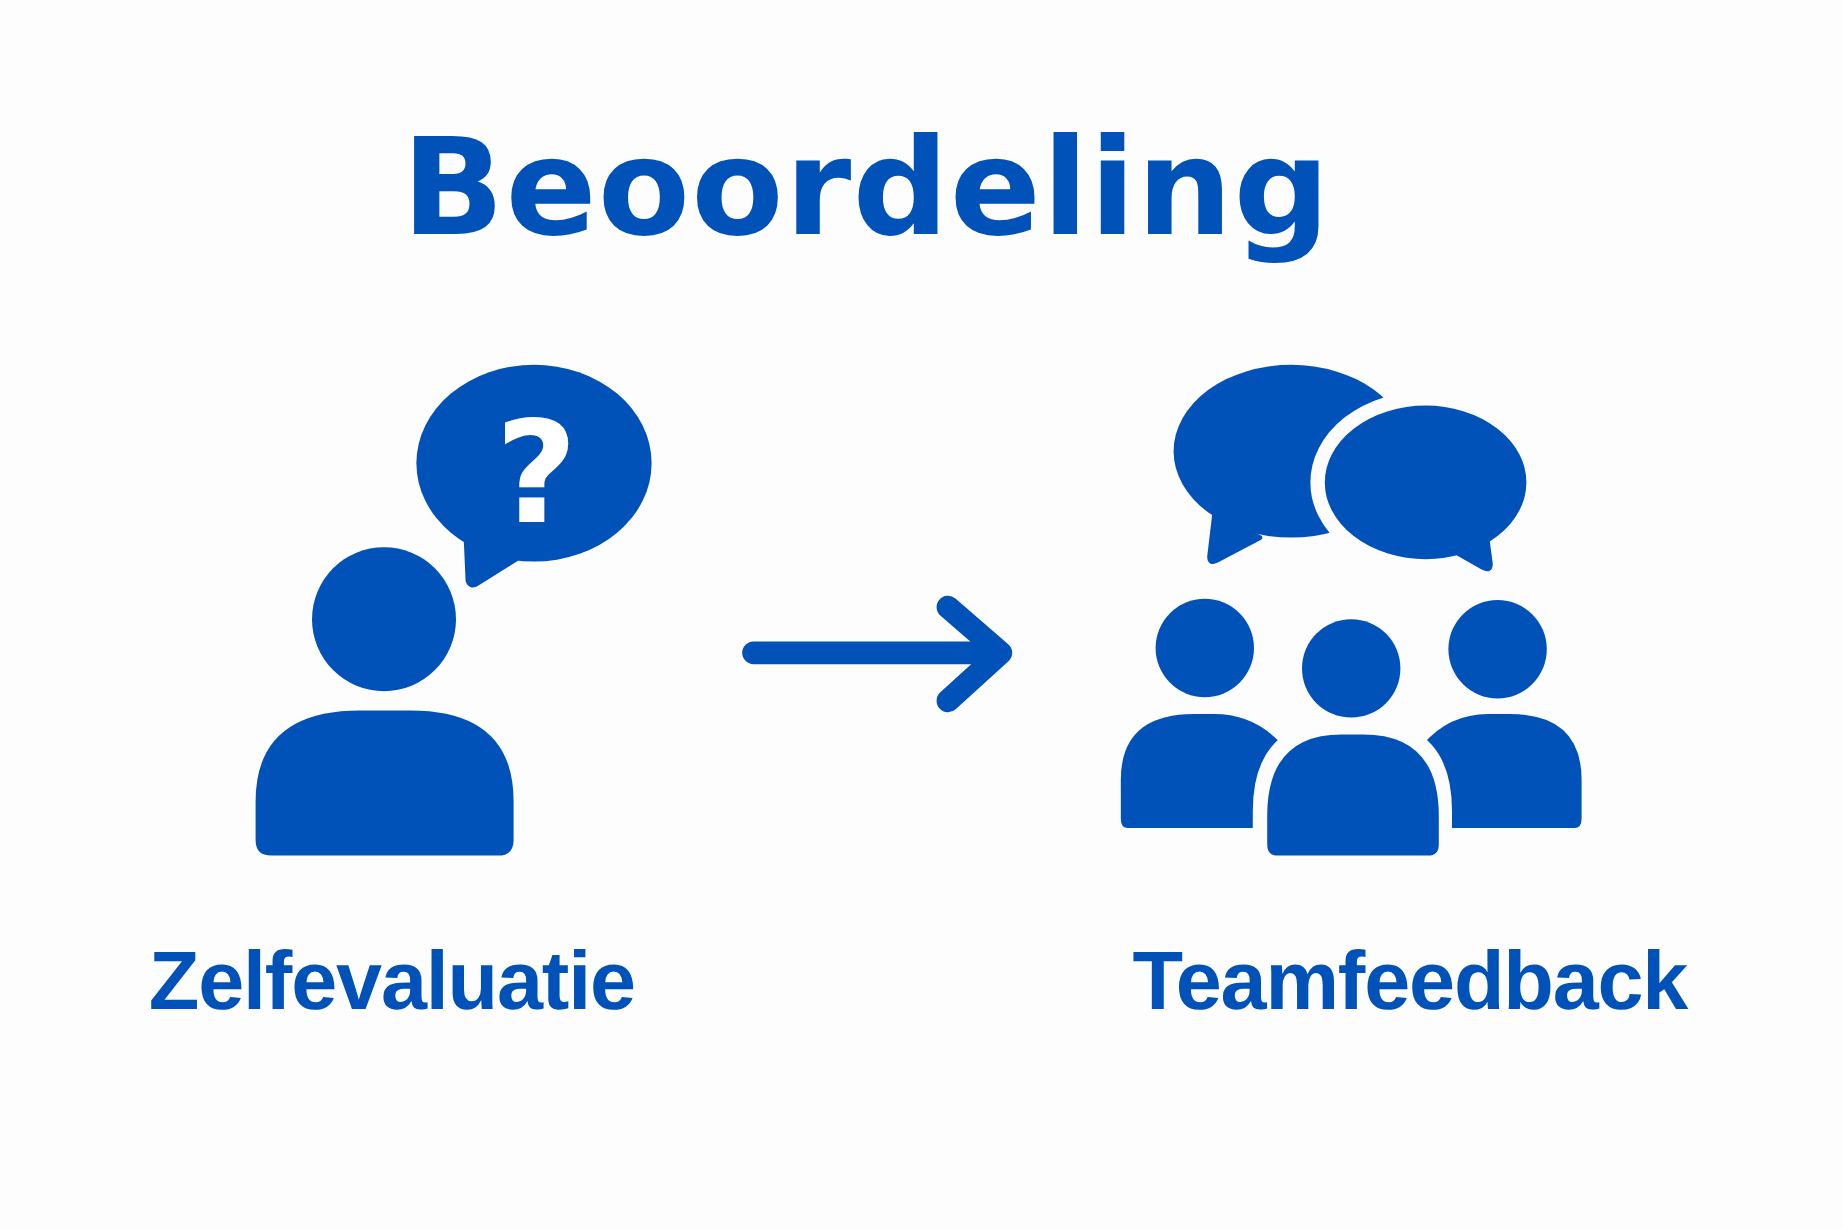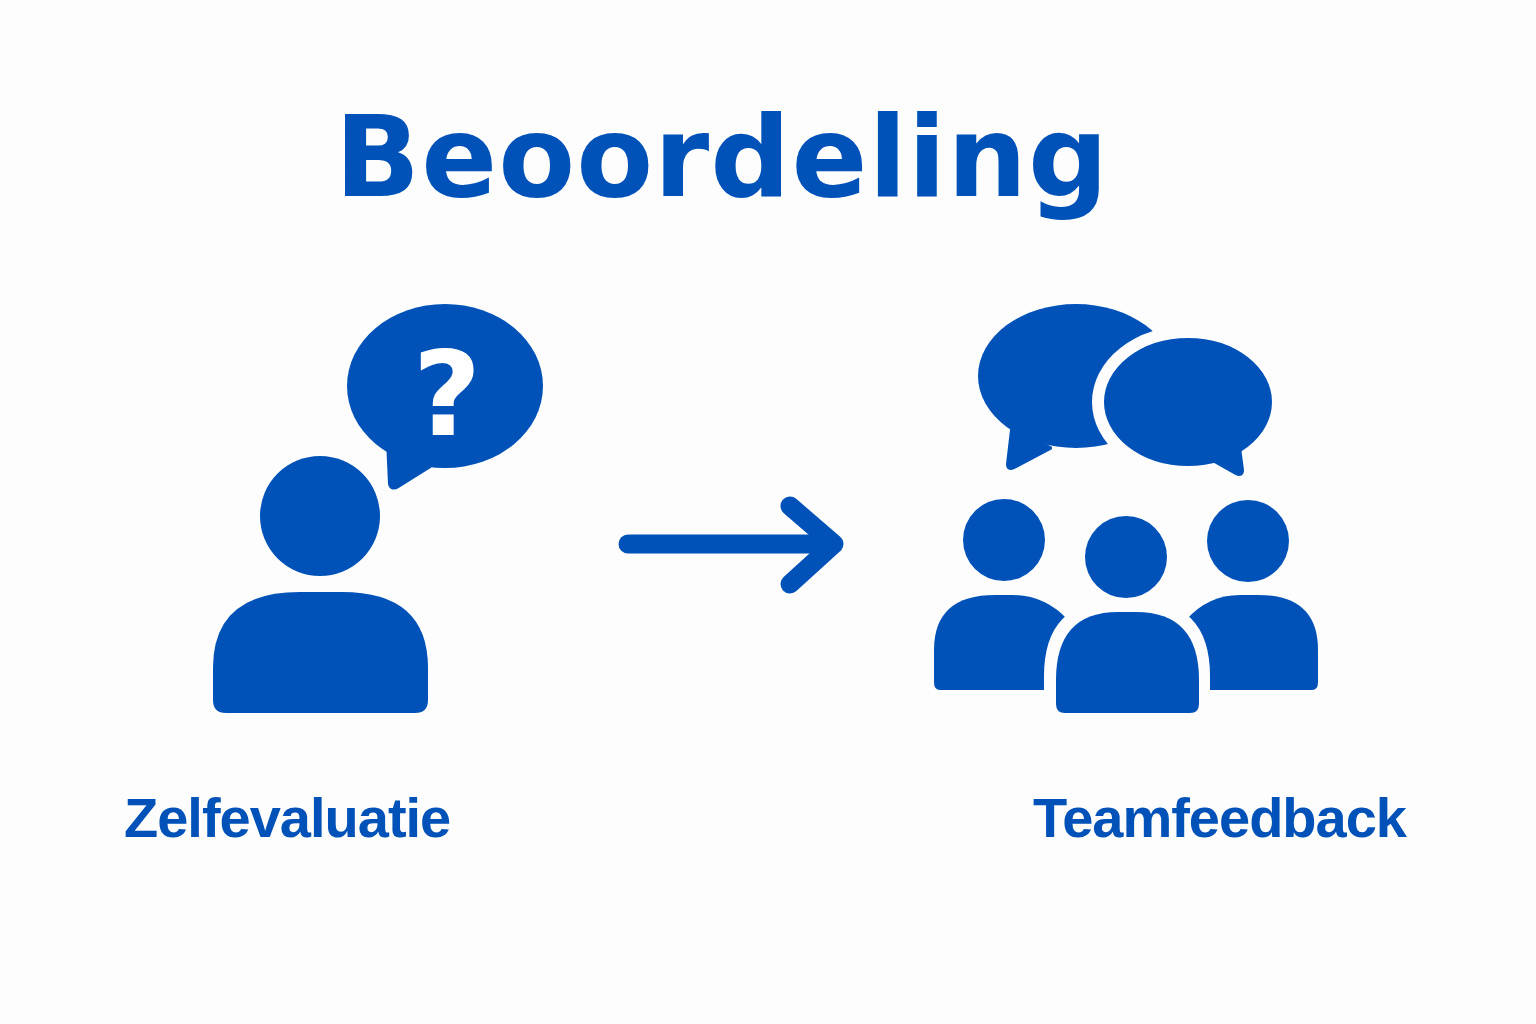--- a/index.html
+++ b/index.html
@@ -11,21 +11,21 @@
     }
     .title {
       position: absolute; left: 0; top: 92px; width: 1444px;
       text-align: center;
       font-size: 112px; font-weight: bold;
       color: #0052b8; letter-spacing: 1px;
       line-height: 130px;
     }
     .label {
       position: absolute; top: 768px;
-      font-size: 56px; font-weight: bold;
+      font-size: 69px; font-weight: bold;
       color: #0052b8; line-height: 100px;
       font-family: "Liberation Sans", sans-serif;
       letter-spacing: -1px;
     }
     .label-left { left: 124px; width: 480px; text-align: left; }
     .label-right { left: 846px; width: 560px; text-align: right; }
     svg.icon { position: absolute; }
   </style>
 </head>
 <body>

